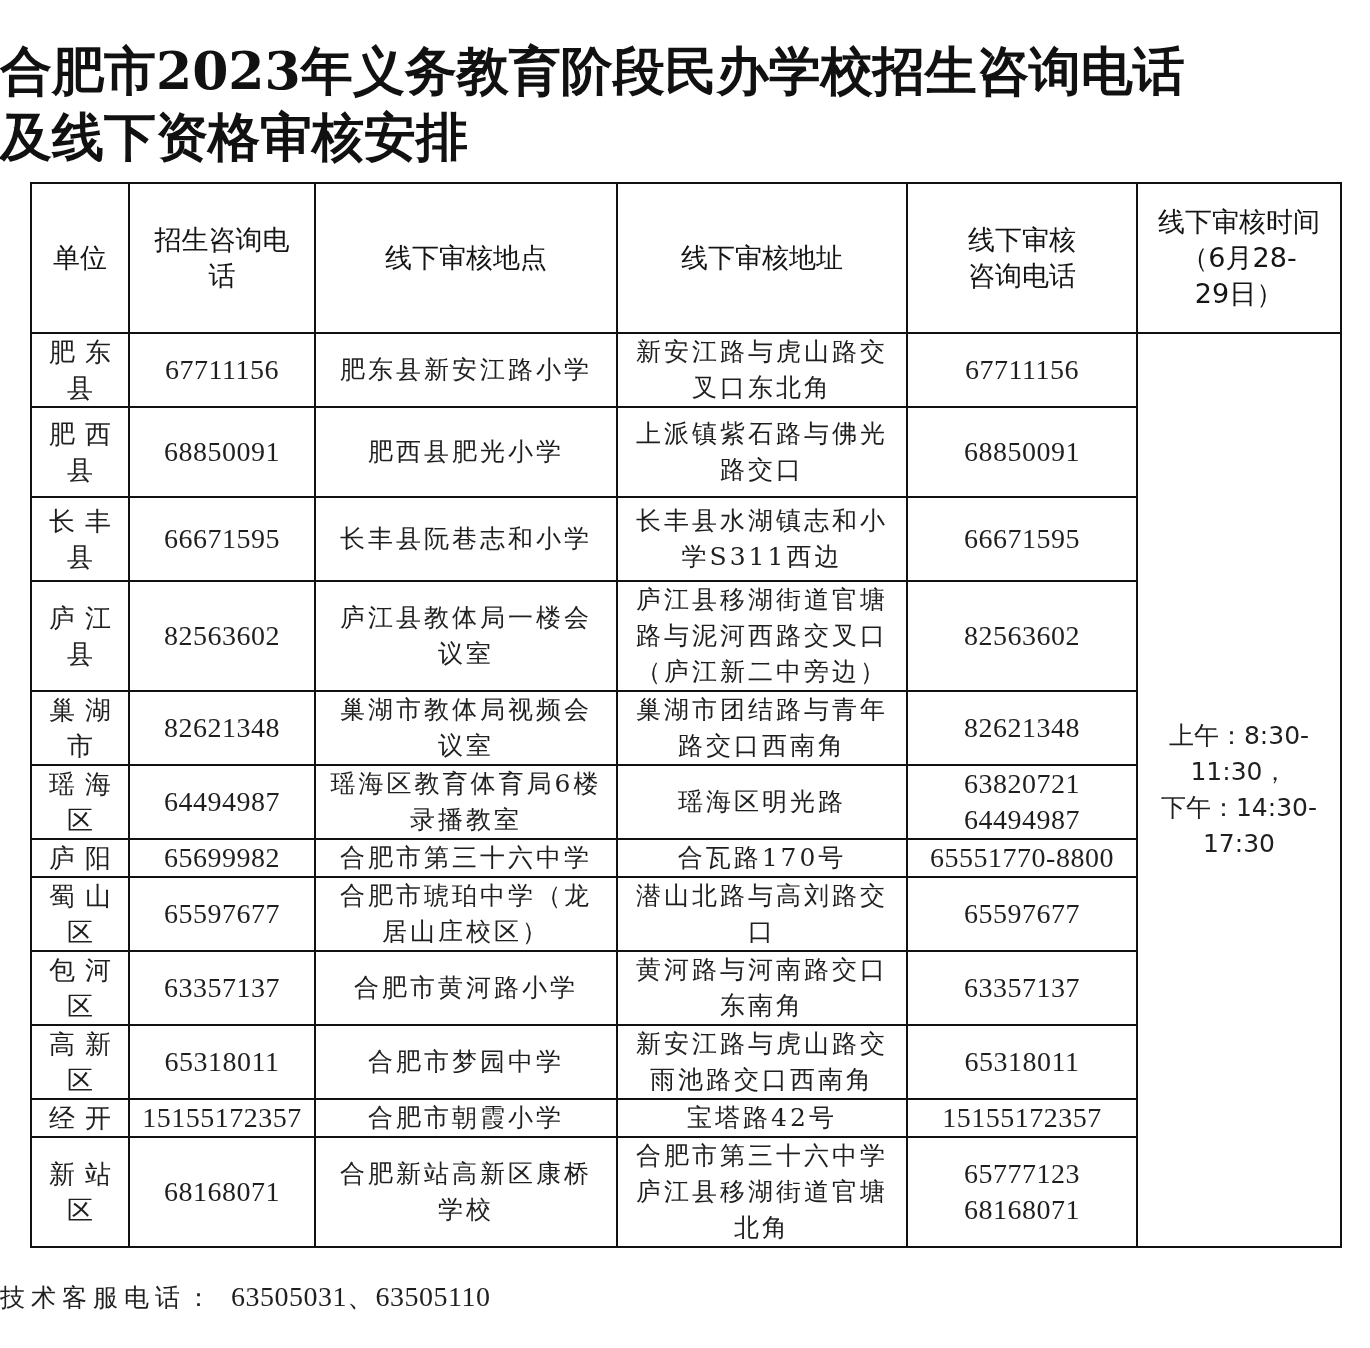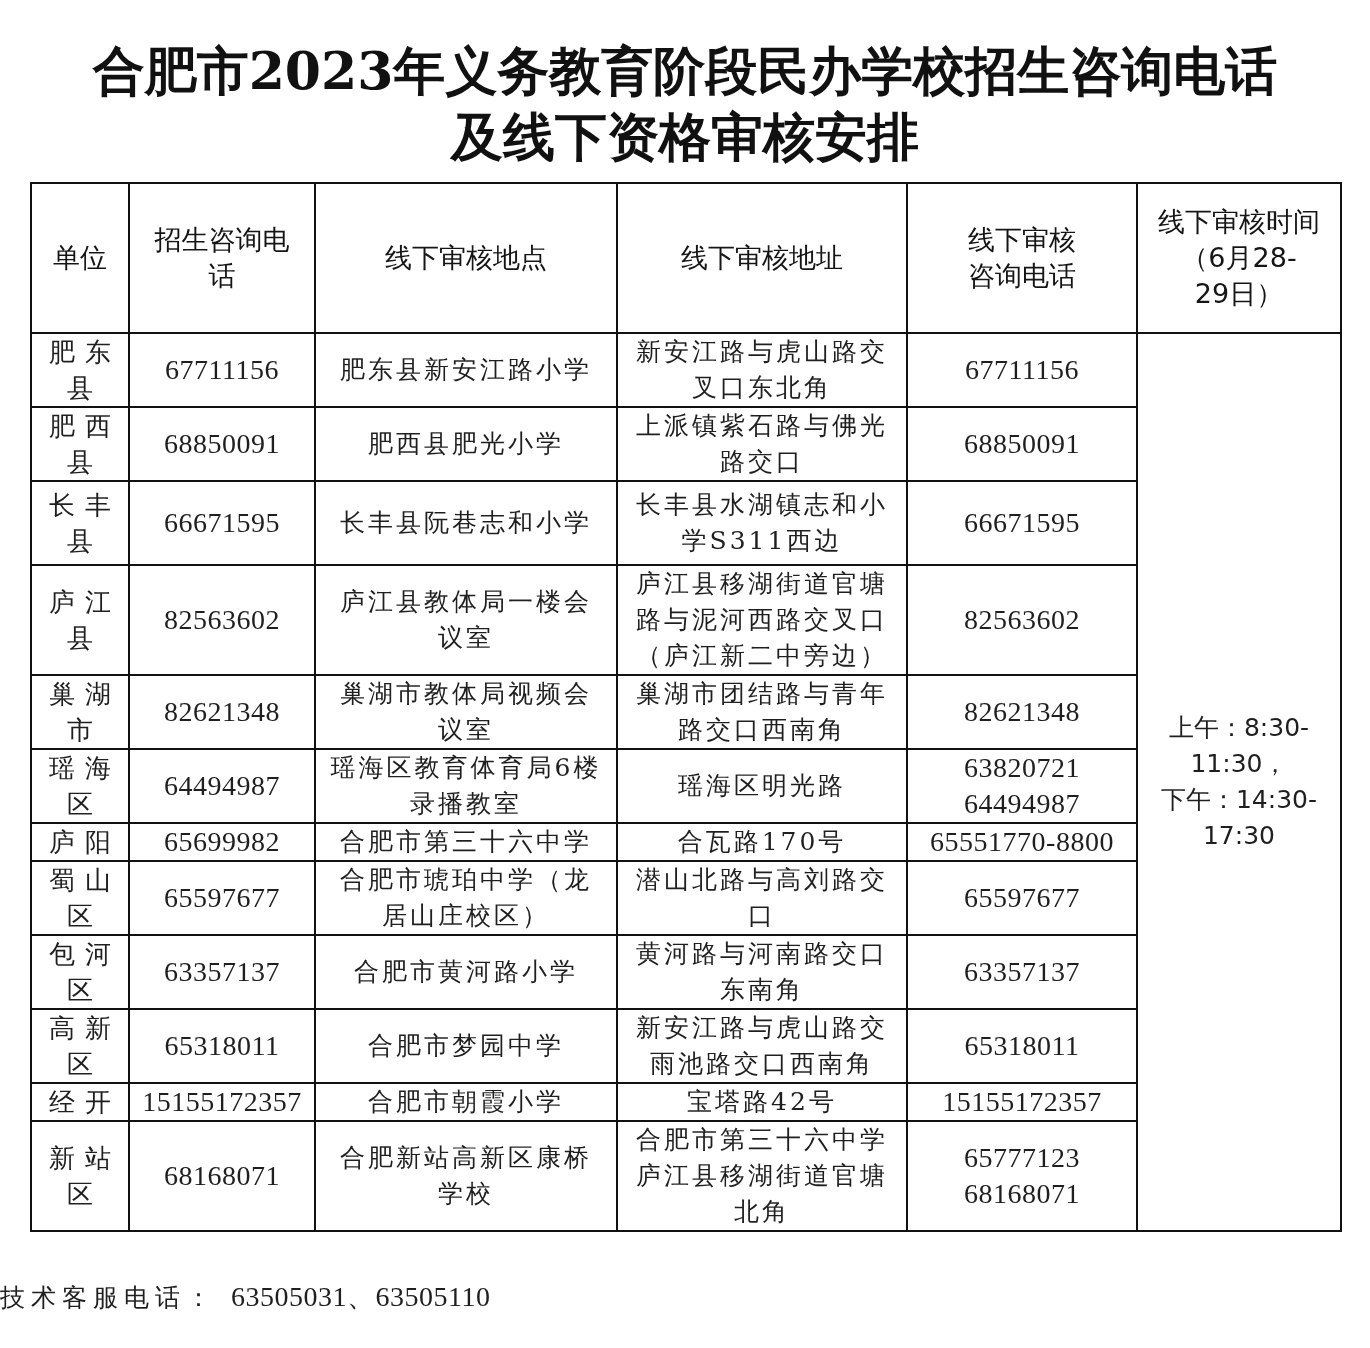--- a/index.html
+++ b/index.html
@@ -13,21 +13,20 @@
       position: relative;
       overflow: hidden;
       color: #1a1a1a;
       font-family: "DejaVu Serif", "Liberation Serif", serif;
     }
     .title {
       position: absolute;
       left: 0;
       top: 38px;
       width: 1370px;
-      text-align: center;
       font-family: "DejaVu Serif", "Liberation Serif", serif;
       font-weight: bold;
       font-size: 52px;
       line-height: 66px;
       letter-spacing: 0px;
       color: #111111;
     }
     .title div { white-space: nowrap; }
 
     table.main {
@@ -157,21 +156,21 @@
         <td class="num">
           <span class="cell-line">67711156</span>
         </td>
         <td class="time" rowspan="12">
           <span class="cell-line">上午：8:30-</span>
           <span class="cell-line">11:30，</span>
           <span class="cell-line">下午：14:30-</span>
           <span class="cell-line">17:30</span>
         </td>
       </tr>
-      <tr style="height: 74px;">
+      <tr style="height: 90px;">
         <td class="unit">
           <span class="cell-line">肥西</span>
           <span class="cell-line">县</span>
         </td>
         <td class="num">68850091</td>
         <td>
           <span class="cell-line">肥西县肥光小学</span>
         </td>
         <td>
           <span class="cell-line">上派镇紫石路与佛光</span>

